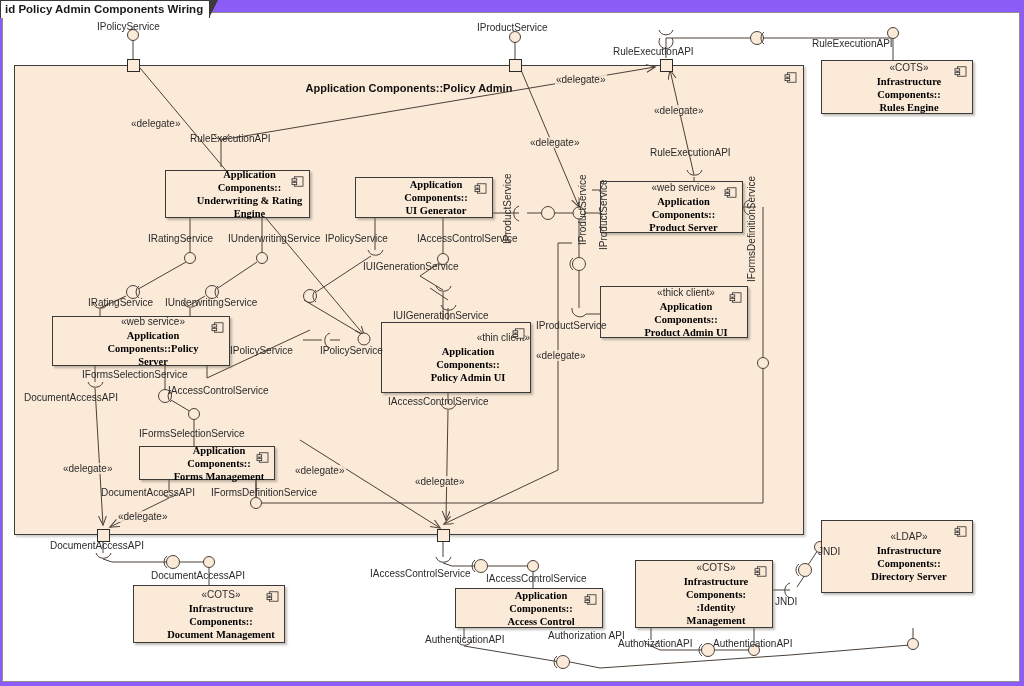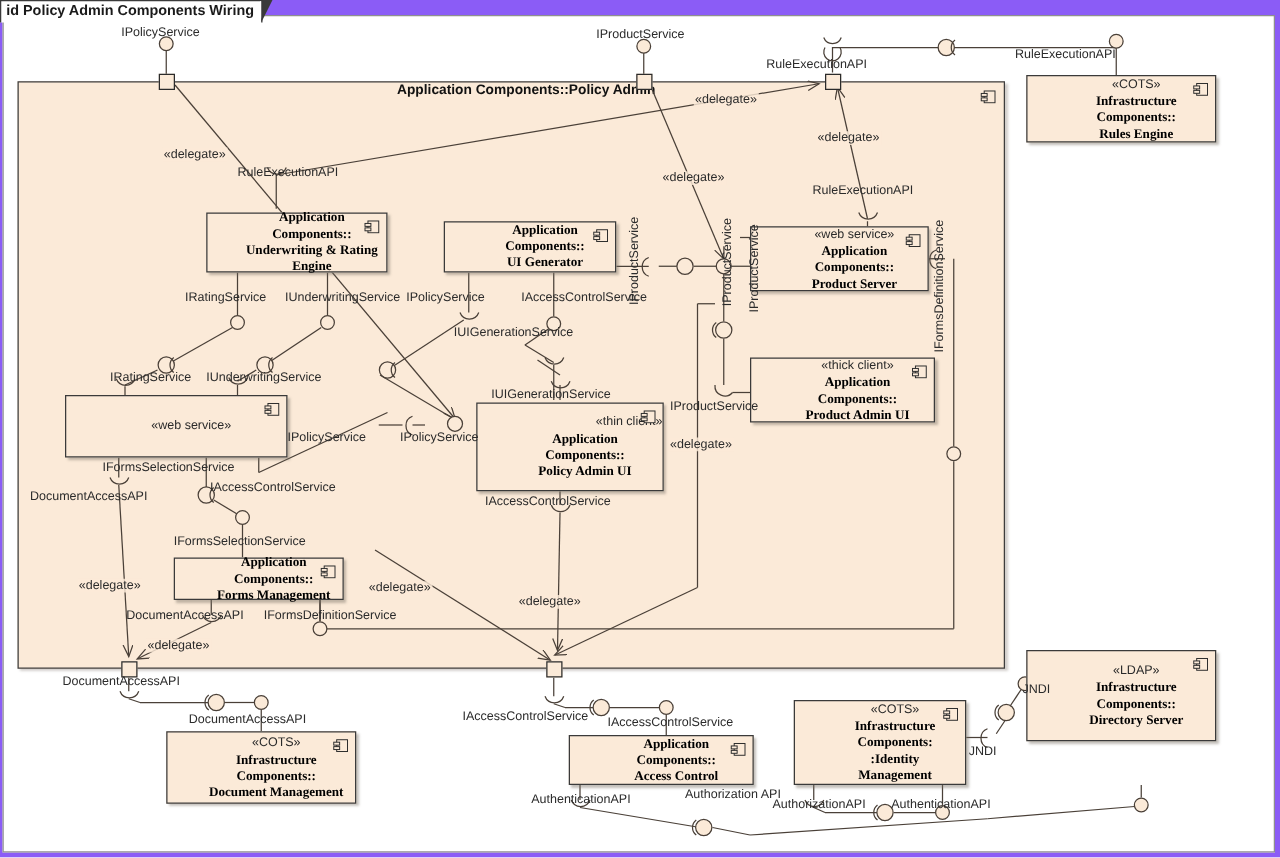--- a/index.html
+++ b/index.html
@@ -47,21 +47,21 @@
 <div id="root">
 
   <div class="frame"></div>
 
   <div class="title-tab">
     <span>id Policy Admin Components Wiring</span>
     <span class="tabfill"></span>
   </div>
 
   <div class="pkg" style="left:14px;top:65px;width:790px;height:470px;">
-    <div class="pkg-title" style="top:0;margin-left:12px;">Application Components::Policy Admin</div>
+    <div class="pkg-title" style="top:16px;">Application Components::Policy Admin</div>
     <svg class="cmp-icon" style="position:absolute;right:6px;top:6px;" viewBox="0 0 16 14">
       <rect x="4" y="1" width="11" height="12" fill="#fbead8" stroke="#2b2b2b"></rect>
       <rect x="1" y="3.5" width="6" height="3" fill="#fbead8" stroke="#2b2b2b"></rect>
       <rect x="1" y="8" width="6" height="3" fill="#fbead8" stroke="#2b2b2b"></rect>
     </svg>
   </div>
 
   <svg class="wires">
     <defs>
       <marker id="arw" markerWidth="11" markerHeight="11" refX="9.2" refY="4" orient="auto" markerUnits="userSpaceOnUse">
@@ -293,20 +293,22 @@
 Product Admin UI</div>
     <svg class="cmp-icon" viewBox="0 0 16 14">
       <rect x="4" y="1" width="11" height="12" fill="#fbead8" stroke="#2b2b2b"></rect>
       <rect x="1" y="3.5" width="6" height="3" fill="#fbead8" stroke="#2b2b2b"></rect>
       <rect x="1" y="8" width="6" height="3" fill="#fbead8" stroke="#2b2b2b"></rect>
     </svg>
   </div>
 
   <div class="cmp" style="left:52px;top:316px;width:178px;height:50px;">
     <div class="stereo">«web service»</div>
+    <div class="nm" style="white-space:pre-line;padding:0 6px;">Application Components::Policy
+Server</div>
     <svg class="cmp-icon" viewBox="0 0 16 14">
       <rect x="4" y="1" width="11" height="12" fill="#fbead8" stroke="#2b2b2b"></rect>
       <rect x="1" y="3.5" width="6" height="3" fill="#fbead8" stroke="#2b2b2b"></rect>
       <rect x="1" y="8" width="6" height="3" fill="#fbead8" stroke="#2b2b2b"></rect>
     </svg>
   </div>
 
   <div class="cmp" style="left:381px;top:322px;width:150px;height:71px;align-items:flex-end;">
     <div class="stereo">«thin client»</div>
     <div class="nm" style="white-space:pre-line;padding:0 6px;">Application Components::

